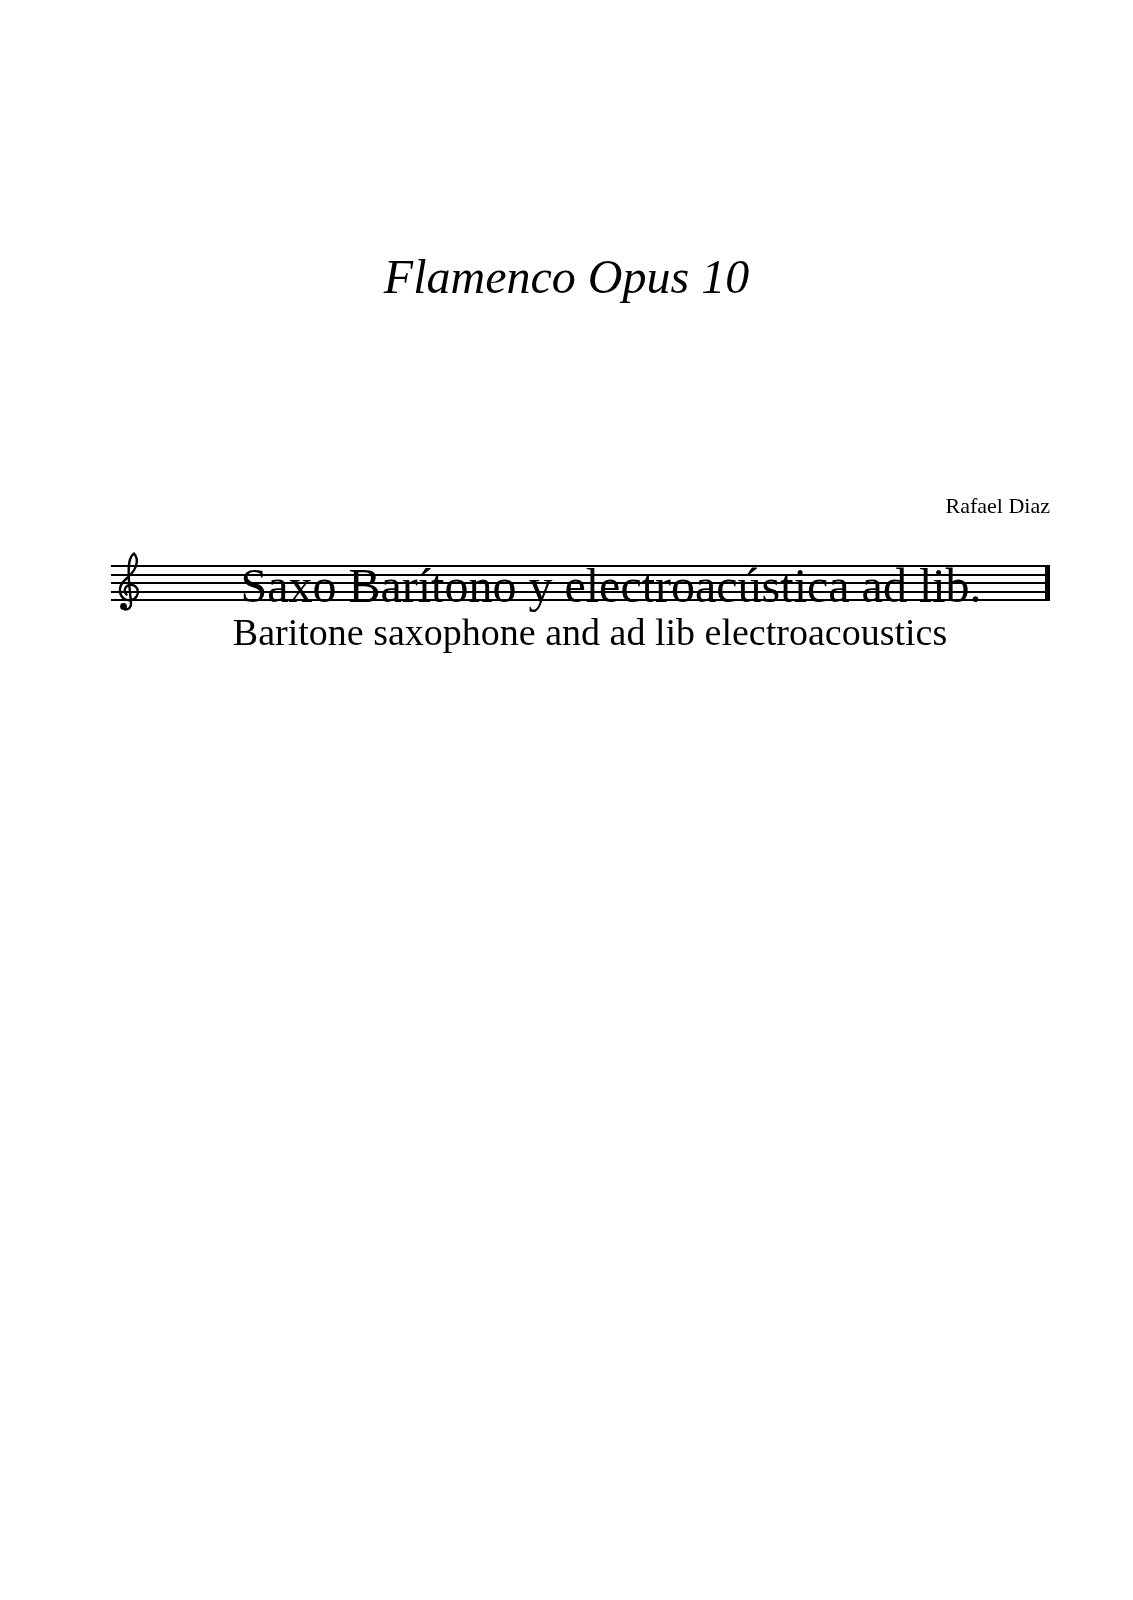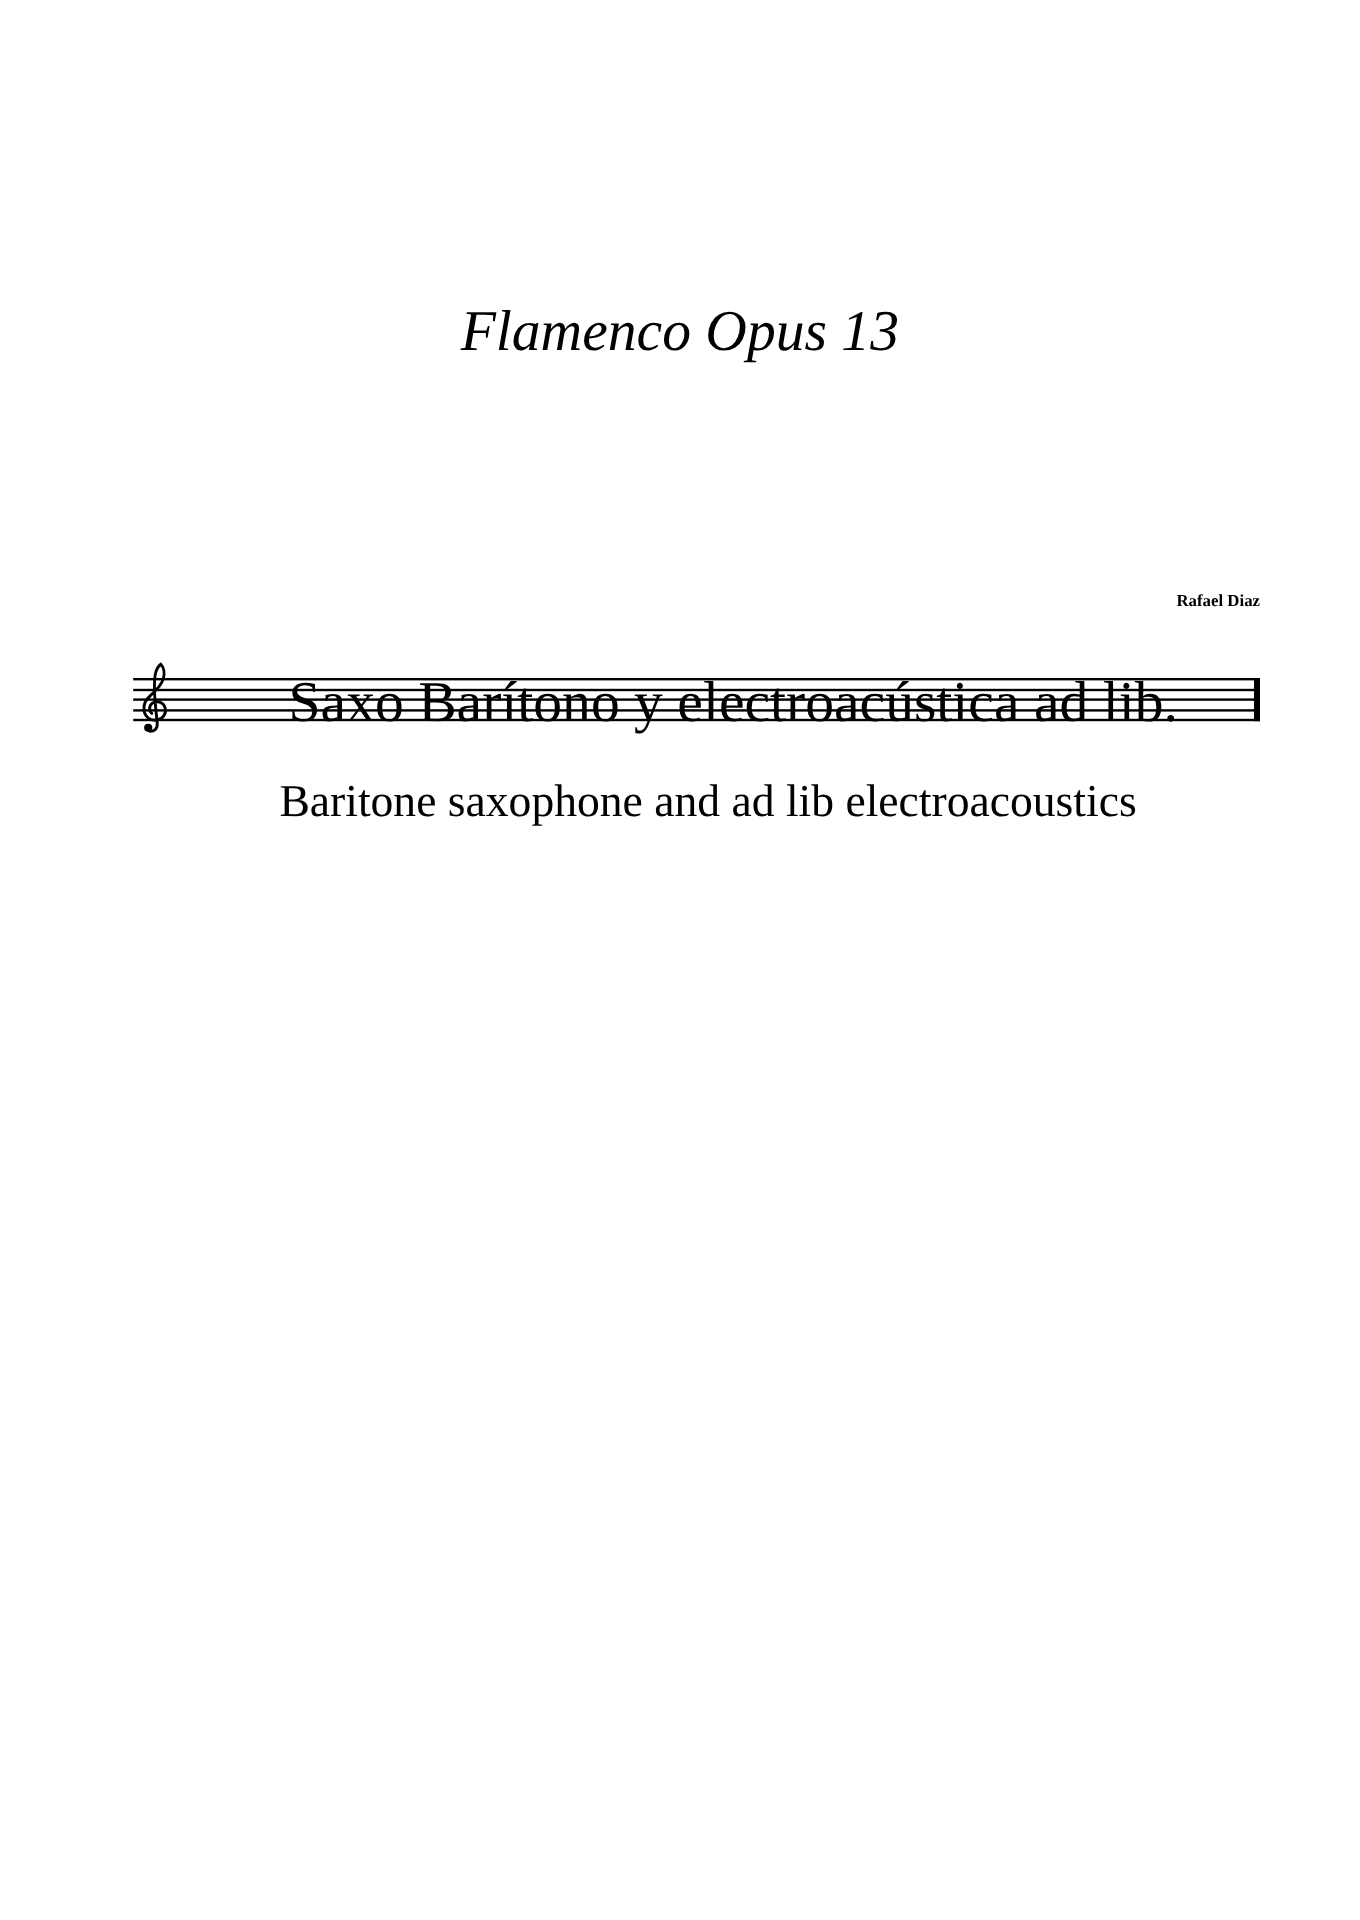--- a/index.html
+++ b/index.html
@@ -24,24 +24,23 @@
     text-align: center;
     font-size: 48px;
     font-style: italic;
     line-height: 1;
     white-space: nowrap;
   }
   .composer {
     position: absolute;
     top: 495px;
     right: 83px;
-    font-size: 14px;
+    font-size: 22px;
     line-height: 1;
     white-space: nowrap;
-    font-weight: bold;
   }
   .staff {
     position: absolute;
     left: 111px;
     top: 565px;
     width: 939px;
     height: 36px;
   }
   .staff-line {
     position: absolute;
@@ -80,29 +79,28 @@
     white-space: nowrap;
   }
   .instrument-en {
     position: absolute;
     top: 613px;
     left: 590px;
     transform: translateX(-50%);
     font-size: 38px;
     line-height: 1;
     white-space: nowrap;
-    margin-top: 36px;
   }
 </style>
 </head>
 <body>
 
 <div class="page">
 
-  <div class="piece-title">Flamenco Opus 13</div>
+  <div class="piece-title">Flamenco Opus 10</div>
 
   <div class="composer">Rafael Diaz</div>
 
   <div class="staff">
     <div class="staff-line l1"></div>
     <div class="staff-line l2"></div>
     <div class="staff-line l3"></div>
     <div class="staff-line l4"></div>
     <div class="staff-line l5"></div>
     <div class="final-barline"></div>

